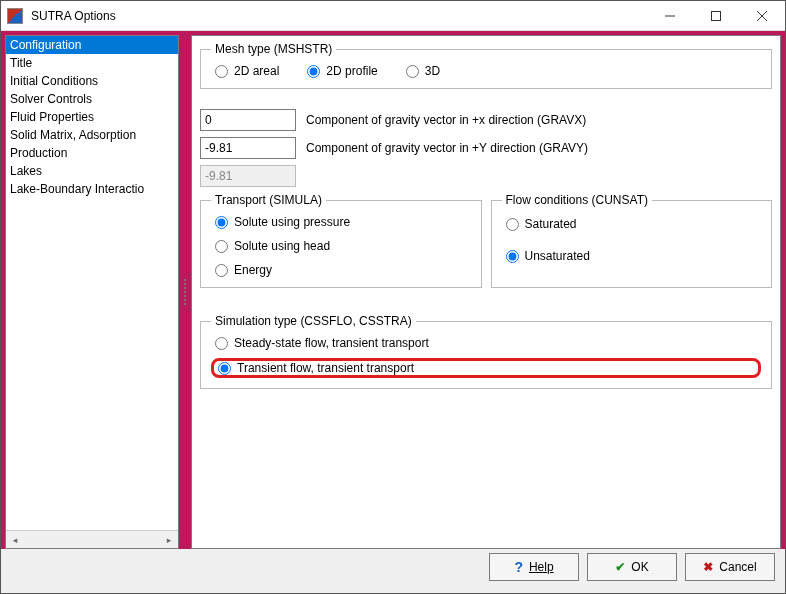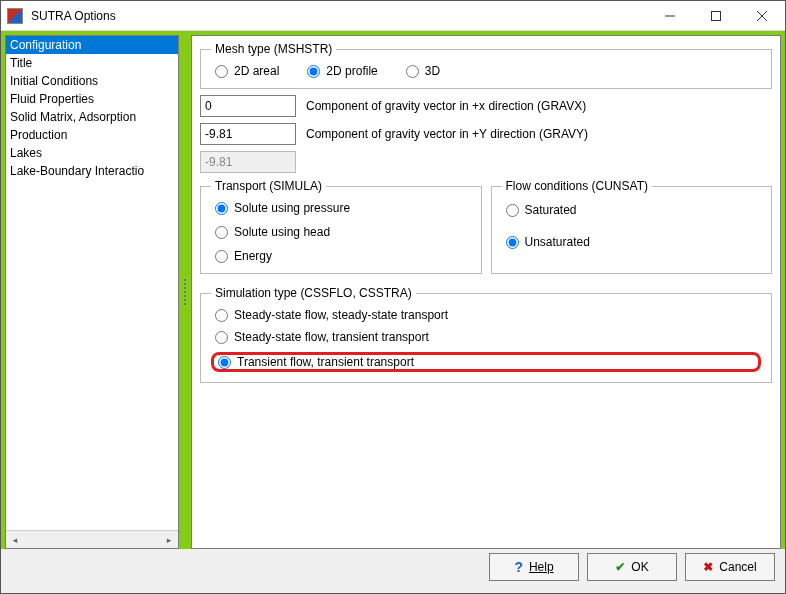--- a/index.html
+++ b/index.html
@@ -7,21 +7,21 @@
     margin: 0; padding: 0;
     font-family: "Segoe UI", Tahoma, Arial, sans-serif;
     font-size: 12px;
     background: #fff;
     color: #000;
   }
   .window {
     width: 786px; height: 594px;
     border: 1px solid #555;
     display: flex; flex-direction: column;
-    background: #84cc16;
+    background: #be185d;
   }
   .titlebar {
     height: 30px;
     background: #fff;
     display: flex; align-items: center;
     border-bottom: 1px solid #ddd;
   }
   .titlebar .app-icon {
     width: 16px; height: 16px;
     margin: 0 6px;
@@ -95,21 +95,21 @@
   .main {
     flex: 1;
     background: #fff;
     border: 1px solid #7a7a7a;
     position: relative;
     padding: 6px 8px;
     overflow: hidden;
   }
   fieldset.group {
     border: 1px solid #bbb;
-    margin: 0 0 6px 0;
+    margin: 0 0 20px 0;
     padding: 6px 10px 8px 10px;
     position: relative;
   }
   fieldset.group > legend {
     padding: 0 4px;
     font-size: 12px;
   }
   .radio-row { display:flex; gap:28px; align-items:center; padding:2px 0 2px 4px;}
   .radio-item { display:flex; align-items:center; gap:6px; }
   .radio-item input { margin:0; }
@@ -205,20 +205,21 @@
     </div>
   </div>
 
   <div class="body">
 
     <div class="sidebar">
       <div class="sidebar-list">
         <div class="sidebar-item selected"><span>Configuration</span></div>
         <div class="sidebar-item"><span>Title</span></div>
         <div class="sidebar-item"><span>Initial Conditions</span></div>
+        <div class="sidebar-item"><span>Solver Controls</span></div>
         <div class="sidebar-item"><span>Fluid Properties</span></div>
         <div class="sidebar-item"><span>Solid Matrix, Adsorption</span></div>
         <div class="sidebar-item"><span>Production</span></div>
         <div class="sidebar-item"><span>Lakes</span></div>
         <div class="sidebar-item"><span>Lake-Boundary Interactio</span></div>
       </div>
       <div class="h-scroll">
         <div class="arrow">◂</div>
         <div class="track"></div>
         <div class="arrow">▸</div>
@@ -301,24 +302,20 @@
             </label>
           </div>
         </fieldset>
       </div>
 
       <fieldset class="group">
         <legend>Simulation type (CSSFLO, CSSTRA)</legend>
         <div class="radio-col" style="gap:8px;">
           <label class="radio-item">
             <input type="radio" name="simtype" style="">
-            <span>Steady-state flow, steady-state transport</span>
-          </label>
-          <label class="radio-item">
-            <input type="radio" name="simtype" style="">
             <span>Steady-state flow, transient transport</span>
           </label>
           <span class="highlight">
             <label class="radio-item">
               <input type="radio" name="simtype" checked="" style="">
               <span>Transient flow, transient transport</span>
             </label>
           </span>
         </div>
       </fieldset>

